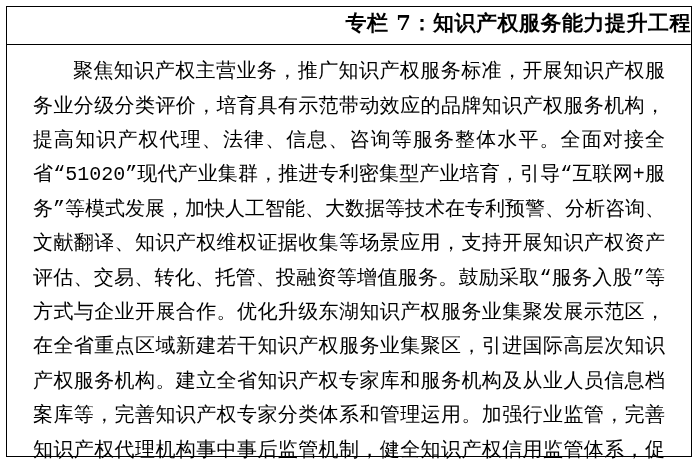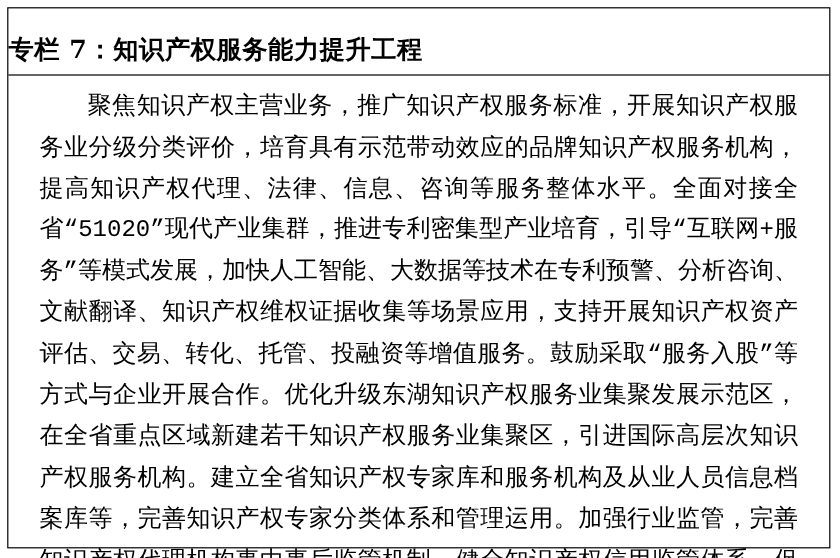--- a/index.html
+++ b/index.html
@@ -18,25 +18,25 @@
     position: absolute;
     left: 6px;
     top: 6px;
     width: 686px;
     height: 451px;
     border: 1px solid #000000;
     box-sizing: border-box;
     background: #ffffff;
   }
   .title {
-    text-align: left;
+    text-align: right;
     font-size: 21px;
     font-weight: bold;
     letter-spacing: 0.5px;
-    margin-top: 20px;
+    margin-top: 2px;
     margin-bottom: 6px;
     line-height: 1.3;
     font-family: "DejaVu Serif", "Liberation Serif", serif;
   }
   .rule {
     width: 100%;
     height: 1px;
     background: #000000;
     margin-top: 8px;
   }

